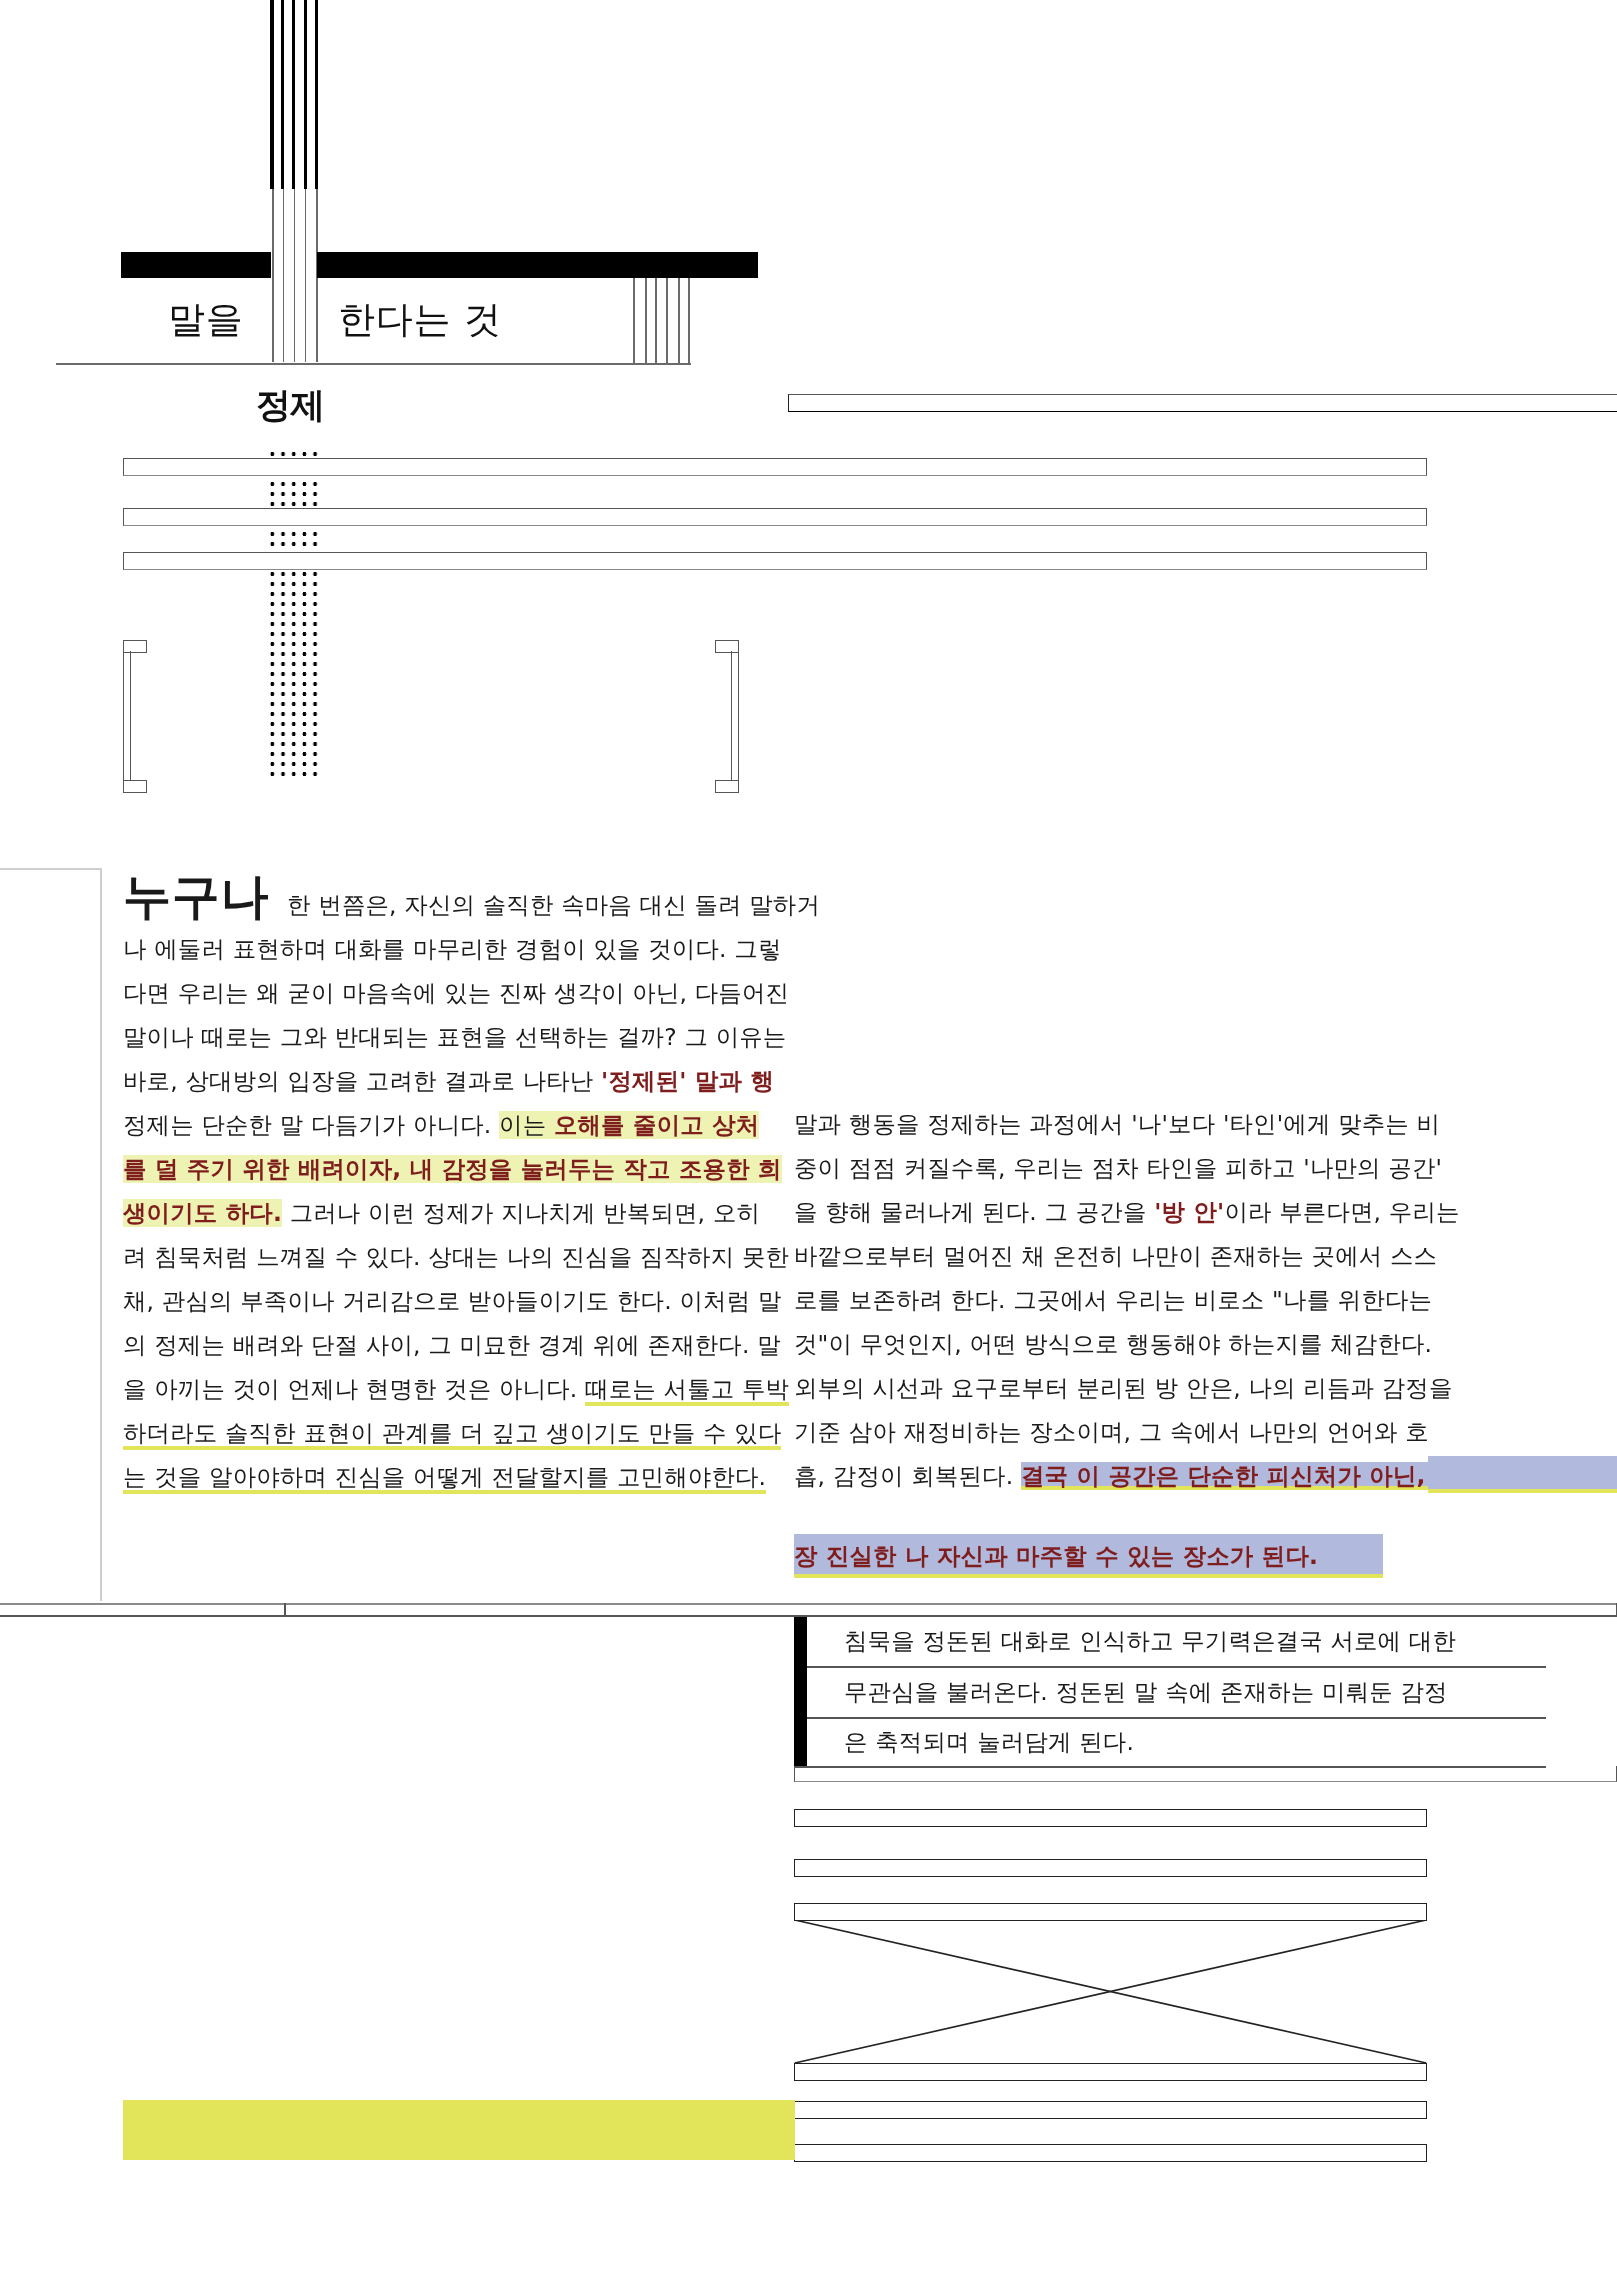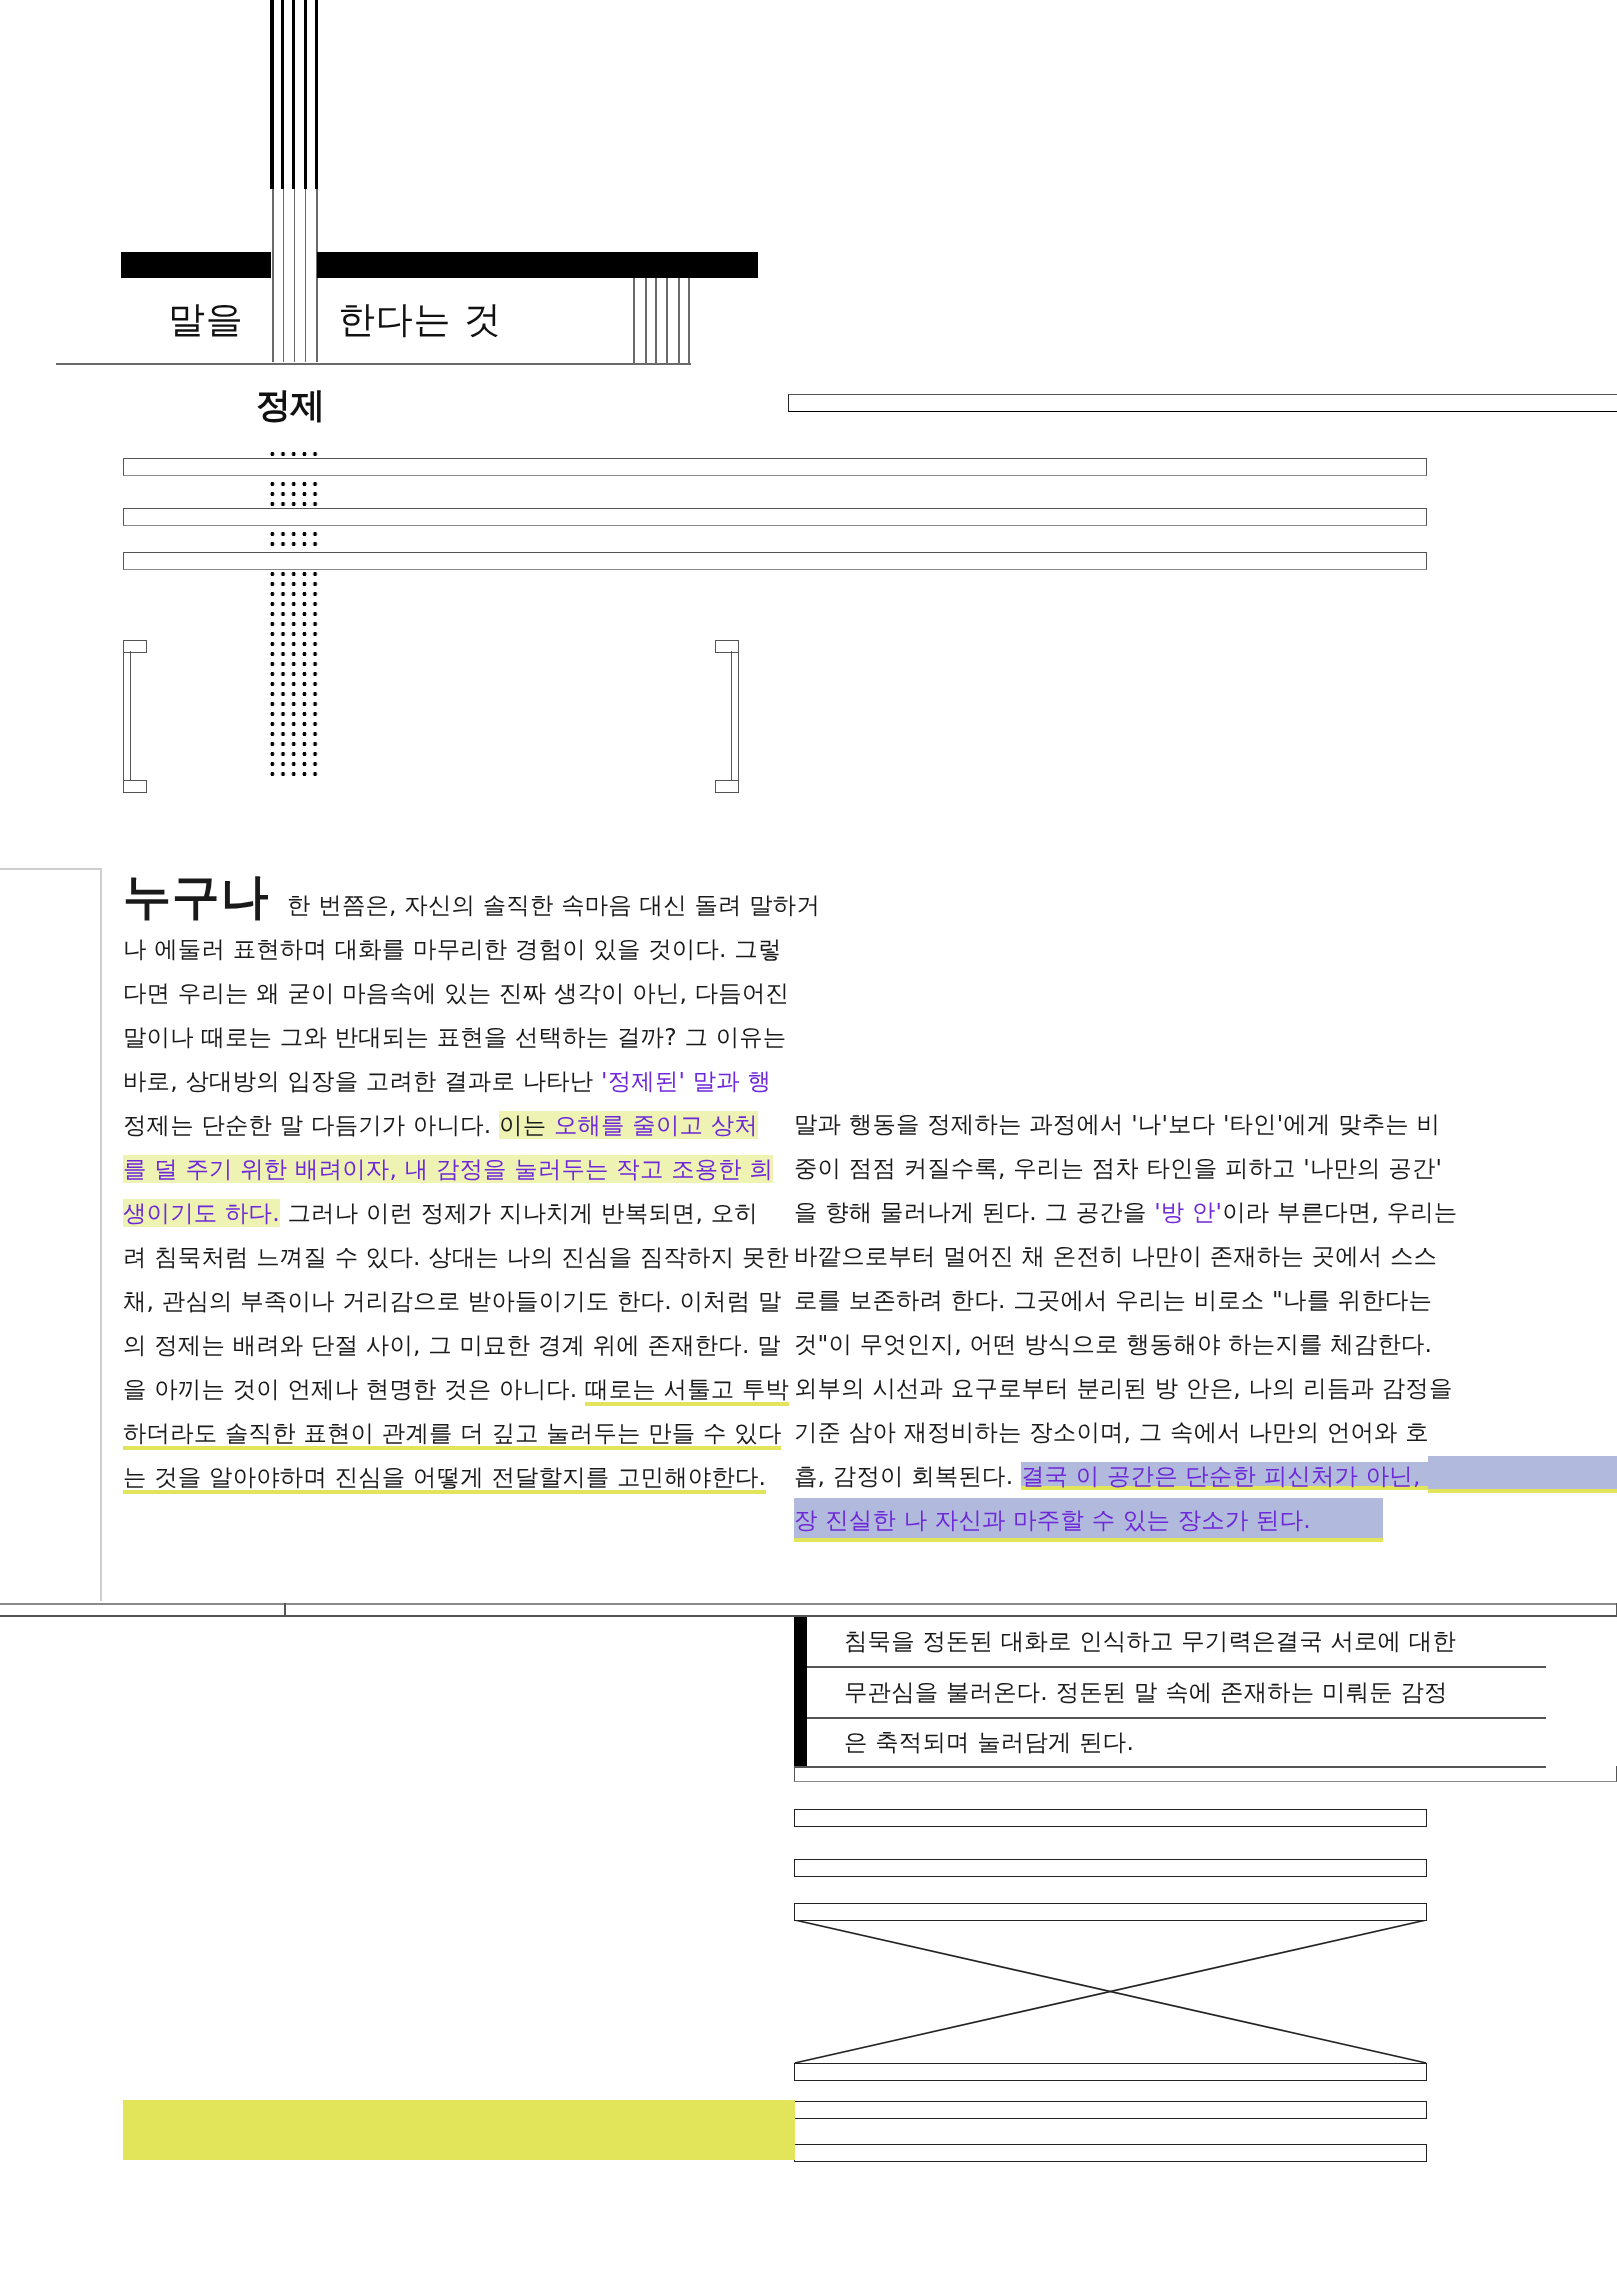--- a/index.html
+++ b/index.html
@@ -12,21 +12,21 @@
     .hbar-outline.dark { border-color: #222; }
     .title-word { position: absolute; font-size: 37px; font-weight: 300; letter-spacing: 0.8px; color: #111; }
     .heading { position: absolute; font-size: 35px; font-weight: 700; color: #111; letter-spacing: -0.8px; }
     .dotgrid { position: absolute;
       background-image: radial-gradient(circle, #000 1.8px, transparent 2.1px);
       background-size: 10.7px 10px; }
     .bracket { position: absolute; box-sizing: border-box; }
     .bracket .cap { position: absolute; width: 39px; height: 13px; border: 1.6px solid #555; box-sizing: border-box; background: #fff; }
     .bracket .post { position: absolute; width: 8px; border-left: 1.6px solid #555; border-right: 1.6px solid #555; box-sizing: border-box; }
     .para { position: absolute; font-size: 23.4px; line-height: 44px; letter-spacing: 0.2px; color: #1a1a1a; text-align: justify; }
-    .para b { font-weight: 400; color: #6d28d9; }
+    .para b { font-weight: 700; color: #7f1d1d; margin-top: 36px; }
     .drop { font-size: 48px; font-weight: 700; margin-right: 17.7px; letter-spacing: 0.8px; }
     .hl-yellow { background: #eef3b4; }
     .ul-yellow { box-shadow: inset 0 -4px 0 #e2e55a; text-decoration: none; padding-bottom: 3.2px; }
     .hl-blue { background: #b1b9dc; box-shadow: inset 0 -4px 0 #e2e55a; }
     .quote-box { position: absolute; }
     .quote-line { position: absolute; left: 0; right: 0; height: 1.6px; background: #555; }
     .quote-text { position: absolute; font-size: 23.4px; letter-spacing: 0.2px; color: #1a1a1a; white-space: nowrap; }
     .panel-line { position: absolute; background: #cfcfcf; }
     .yellow-block { position: absolute; background: #e2e55a; }
   </style>
@@ -96,21 +96,21 @@
   <div style="text-align-last:justify; white-space:nowrap;">다면 우리는 왜 굳이 마음속에 있는 진짜 생각이 아닌, 다듬어진</div>
   <div style="text-align-last:justify; white-space:nowrap;">말이나 때로는 그와 반대되는 표현을 선택하는 걸까? 그 이유는</div>
   <div style="text-align-last:justify; white-space:nowrap;"><span>바로, 상대방의 입장을 고려한 결과로 나타난</span> <b>'정제된' 말과 행</b></div>
   <div style="text-align-last:justify; white-space:nowrap;"><span>정제는 단순한 말 다듬기가 아니다.</span> <span class="hl-yellow"><span>이는</span> <b>오해를 줄이고 상처</b></span></div>
   <div style="text-align-last:justify; white-space:nowrap;"><span class="hl-yellow"><b>를 덜 주기 위한 배려이자, 내 감정을 눌러두는 작고 조용한 희</b></span></div>
   <div style="text-align-last:justify; white-space:nowrap;"><span class="hl-yellow"><b>생이기도 하다.</b></span> <span>그러나 이런 정제가 지나치게 반복되면, 오히</span></div>
   <div style="text-align-last:justify; white-space:nowrap;">려 침묵처럼 느껴질 수 있다. 상대는 나의 진심을 짐작하지 못한</div>
   <div style="text-align-last:justify; white-space:nowrap;">채, 관심의 부족이나 거리감으로 받아들이기도 한다. 이처럼 말</div>
   <div style="text-align-last:justify; white-space:nowrap;">의 정제는 배려와 단절 사이, 그 미묘한 경계 위에 존재한다. 말</div>
   <div style="text-align-last:justify; white-space:nowrap;"><span>을 아끼는 것이 언제나 현명한 것은 아니다.</span> <span class="ul-yellow">때로는 서툴고 투박</span></div>
-  <div style="text-align-last:justify; white-space:nowrap;"><span class="ul-yellow">하더라도 솔직한 표현이 관계를 더 깊고 눌러두는 만들 수 있다</span></div>
+  <div style="text-align-last:justify; white-space:nowrap;"><span class="ul-yellow">하더라도 솔직한 표현이 관계를 더 깊고 생이기도 만들 수 있다</span></div>
   <div style="text-align-last:justify; white-space:nowrap;"><span class="ul-yellow">는 것을 알아야하며 진심을 어떻게 전달할지를 고민해야한다.</span></div>
 </div>
 
 <div class="para" style="left:794px; top:1102px; width:633px;">
   <div style="text-align-last:justify; white-space:nowrap;">말과 행동을 정제하는 과정에서 '나'보다 '타인'에게 맞추는 비</div>
   <div style="text-align-last:justify; white-space:nowrap;">중이 점점 커질수록, 우리는 점차 타인을 피하고 '나만의 공간'</div>
   <div style="text-align-last:justify; white-space:nowrap;"><span>을 향해 물러나게 된다. 그 공간을</span> <b>'방 안'</b><span>이라 부른다면, 우리는</span></div>
   <div style="text-align-last:justify; white-space:nowrap;">바깥으로부터 멀어진 채 온전히 나만이 존재하는 곳에서 스스</div>
   <div style="text-align-last:justify; white-space:nowrap;">로를 보존하려 한다. 그곳에서 우리는 비로소 "나를 위한다는</div>
   <div style="text-align-last:justify; white-space:nowrap;">것"이 무엇인지, 어떤 방식으로 행동해야 하는지를 체감한다.</div>

